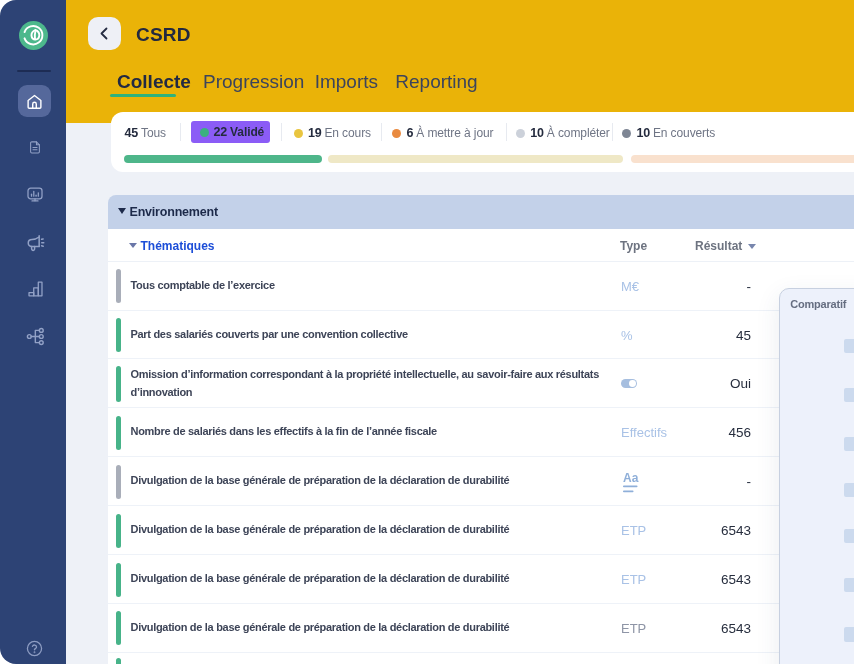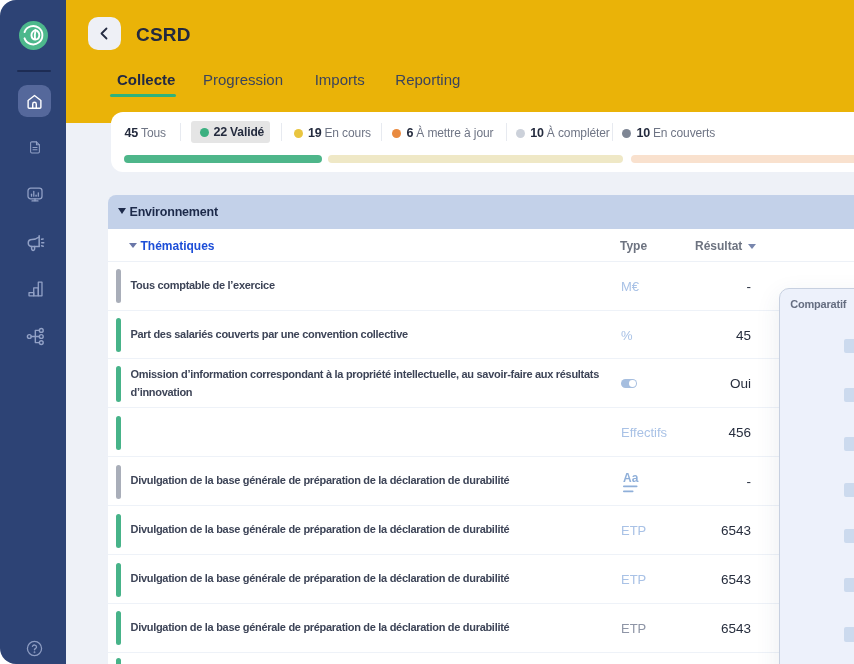--- a/index.html
+++ b/index.html
@@ -15,33 +15,33 @@
   .sb-active { position:absolute; left:18px; top:85px; width:33px; height:32px;
     background:#55689b; border-radius:9px; }
   .sb-ic { position:absolute; left:24px; }
   
   .main { position:absolute; left:64px; top:0; width:790px; height:664px; }
   .tophead { position:absolute; left:0; top:0; width:790px; height:123px; background:#eab308; }
   .backbtn { position:absolute; left:24px; top:17px; width:33px; height:33px;
     background:#eef0f6; border-radius:10px; }
   .title { position:absolute; left:72px; top:24px; font-size:19px; font-weight:bold;
     color:#232940; letter-spacing:0.2px; }
-  .tab { position:absolute; top:71px; font-size:15px; color:#3c445c; }
+  .tab { position:absolute; top:71px; font-size:19px; color:#3c445c; }
   .tab.active { font-weight:bold; color:#222943; }
   .tab-underline { position:absolute; left:45.5px; top:93.5px; width:66.4px; height:3.2px;
     background:#2fb27c; border-radius:2px; }
   
   .card { position:absolute; left:46.7px; top:112px; right:-20px; height:60.3px;
     background:#fff; border-radius:12px; }
   .grp { position:absolute; display:flex; align-items:center; height:22px; white-space:nowrap; }
   .dot { width:9px; height:9px; border-radius:50%; display:inline-block; margin-right:5px; flex:none; }
   .num { font-size:12.5px; font-weight:bold; color:#242b3e; letter-spacing:-0.2px; }
   .lbl { font-size:12px; color:#6f7585; margin-left:3px; letter-spacing:-0.1px; }
   .vsep { position:absolute; top:11px; width:1px; height:18px; background:#e7eaf0; }
-  .chip { position:absolute; left:79.9px; top:9px; height:22px; background:#e5e5e5;
+  .chip { position:absolute; left:79.9px; top:9px; height:22px; background:#8b5cf6;
     border-radius:3px; display:flex; align-items:center; padding:0 6px 0 9px; }
   .chip .lbl { color:#242b3e; font-weight:bold; }
   .pseg { position:absolute; top:43px; height:8px; border-radius:4px; }
   
   .envhead { position:absolute; left:44px; top:195px; right:-20px; height:33.6px;
     background:#c3d1e9; border-radius:8px 8px 0 0; }
   .envhead .tri { position:absolute; left:9.5px; top:13px; width:0; height:0;
     border-left:4.5px solid transparent; border-right:4.5px solid transparent;
     border-top:6px solid #1d2a4a; }
   .envhead .txt { position:absolute; left:21.5px; top:9.5px; font-size:12.5px; letter-spacing:-0.2px;
@@ -162,20 +162,21 @@
         <div class="row">
           <div class="bar g" style="height:36px; top:6.5px;"></div>
           <div class="rtxt" style="width:500px;">Omission d’information correspondant à la propriété intellectuelle, au savoir-faire aux résultats<br>d’innovation</div>
           <div class="toggle" style="position:absolute; left:513px; top:19.5px; width:16px; height:9px; background:#a6bedf; border-radius:4.5px;">
             <div style="position:absolute; right:1.1px; top:1.1px; width:6.8px; height:6.8px; background:#fff; border-radius:50%;"></div>
           </div>
           <div class="rres">Oui</div>
         </div>
         <div class="row">
           <div class="bar g"></div>
+          <div class="rtxt">Nombre de salariés dans les effectifs à la fin de l’année fiscale</div>
           <div class="rtype">Effectifs</div>
           <div class="rres">456</div>
         </div>
         <div class="row">
           <div class="bar k"></div>
           <div class="rtxt">Divulgation de la base générale de préparation de la déclaration de durabilité</div>
           <svg style="position:absolute; left:515px; top:15px;" width="22" height="24" viewBox="0 0 22 24">
             <text x="0" y="10" font-family="Liberation Sans, sans-serif" font-size="12" font-weight="bold" fill="#8fafd9">Aa</text>
             <rect x="0" y="13.5" width="14.5" height="1.7" rx="0.8" fill="#8fafd9"></rect>
             <rect x="0" y="18.5" width="10.5" height="1.7" rx="0.8" fill="#8fafd9"></rect>

